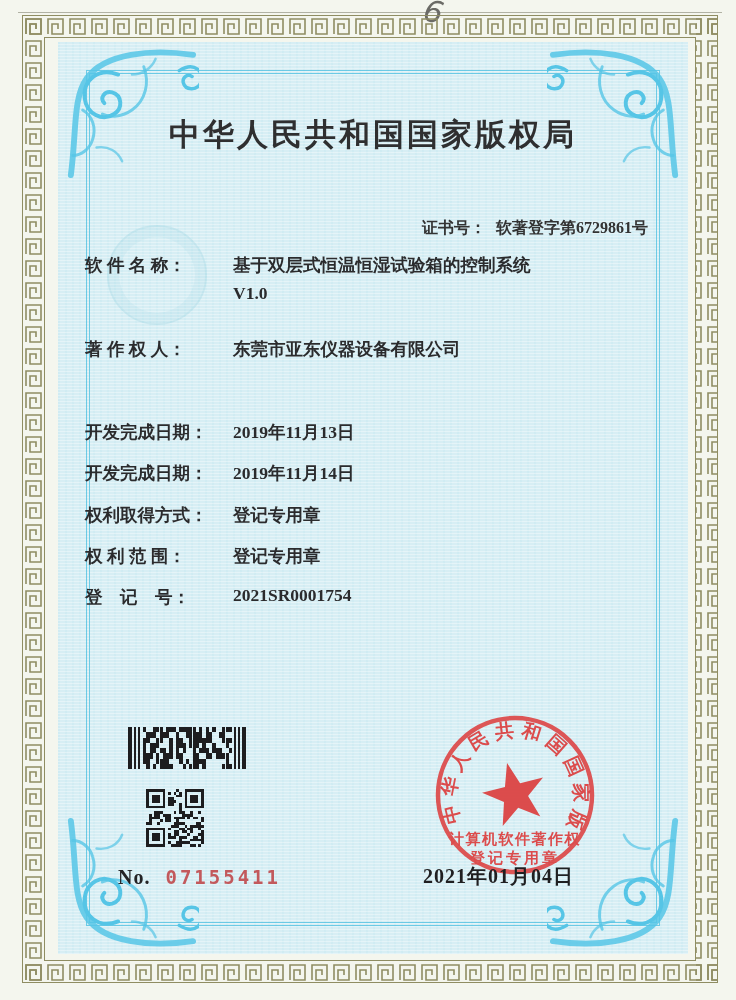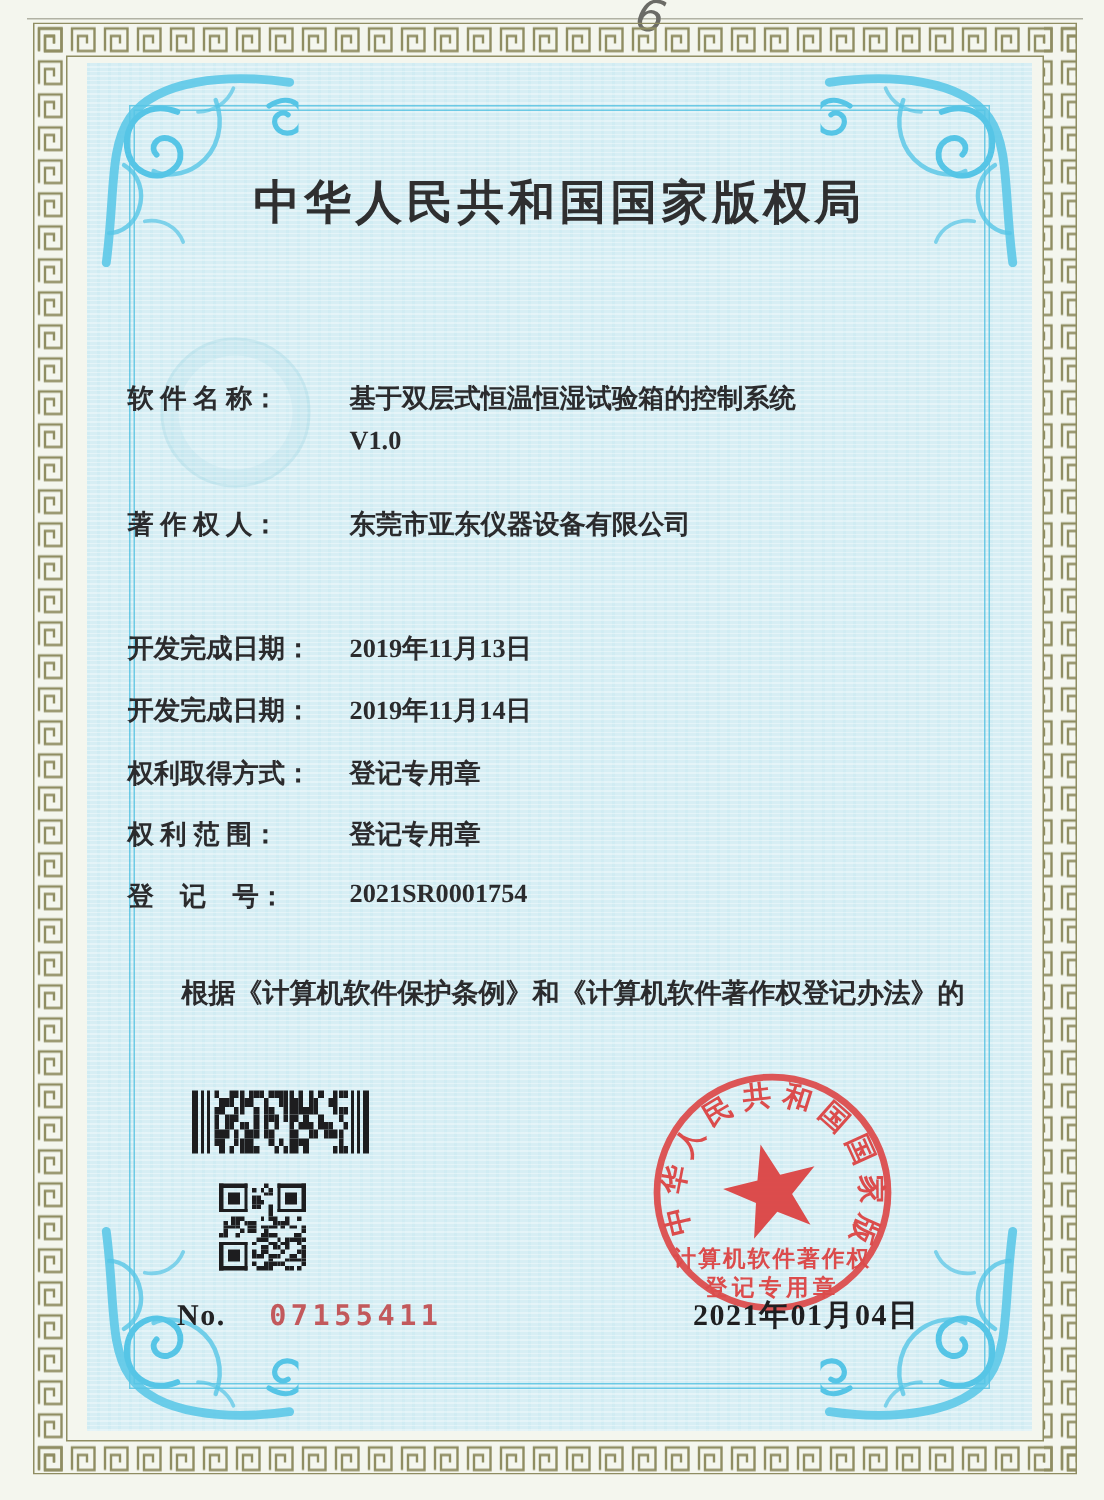--- a/index.html
+++ b/index.html
@@ -48,24 +48,24 @@
     font-weight:bold;color:#2b2b2d;line-height:44px;}
   .statement .l1{text-indent:36px;}
   
   .barcode{position:absolute;left:70px;top:685px;width:118px;height:42px;}
   .barcode i{position:absolute;background:#1d1d1f;}
   .qr{position:absolute;left:88px;top:747px;width:58px;height:58px;}
   .qr i{position:absolute;background:#1d1d1f;}
   .serial{position:absolute;left:60px;top:824px;font-size:20px;color:#232325;}
   .serial .no{font-weight:bold;letter-spacing:1px;}
   .serial .digits{font-family:"DejaVu Sans Mono",monospace;color:#c2595c;font-size:19px;
-    letter-spacing:3px;margin-left:24px;font-weight:bold;text-align:right;}
+    letter-spacing:3px;margin-left:10px;font-weight:bold;text-align:right;}
   
   .seal{position:absolute;left:357px;top:656px;width:200px;height:200px;opacity:.93;}
-  .issue-date{position:absolute;left:365px;top:821px;width:190px;text-align:right;
+  .issue-date{position:absolute;left:365px;top:821px;width:190px;text-align:left;
     font-size:20px;font-weight:bold;color:#1f1f21;letter-spacing:1px;}
 </style>
 </head>
 <body>
 
 <div class="scan-line"></div>
 <div class="pencil-mark">6</div>
 
 <svg class="meander-svg" width="696" height="968">
   <defs>
@@ -126,20 +126,23 @@
       <path d="M84,22 c6,16 2,34 -12,44 c-10,7 -22,8 -30,4" stroke-width="3" opacity="0.8"></path>
       <path d="M22,66 c10,6 14,18 10,30 c-3,10 -12,16 -20,16" stroke-width="3" opacity="0.8"></path>
       <path d="M36,104 c12,-2 22,4 26,14" stroke-width="2.5" opacity="0.7"></path>
       <path d="M96,14 c-4,10 -14,16 -24,16" stroke-width="2.5" opacity="0.7"></path>
     </g>
   </svg>
 
   <div class="watermark"></div>
 
   <div class="authority">中华人民共和国国家版权局</div>
+  <div class="cert-no">
+    <span>证书号：</span><span class="num">软著登字第6729861号</span>
+  </div>
 
   <div class="row r0">
     <span class="lbl">软 件 名 称：</span>
     <span class="val">基于双层式恒温恒湿试验箱的控制系统</span>
   </div>
   <div class="row r0b">
     <span class="val">V1.0</span>
   </div>
   <div class="row r1">
     <span class="lbl">著 作 权 人：</span>
@@ -160,21 +163,20 @@
   <div class="row r5">
     <span class="lbl">权 利 范 围：</span>
     <span class="val">登记专用章</span>
   </div>
   <div class="row r6">
     <span class="lbl">登　记　号：</span>
     <span class="val">2021SR0001754</span>
   </div>
 
   <div class="statement">
-    <div class="l1">根据《计算机软件保护条例》和《计算机软件著作权登记办法》的</div>
   </div>
 
   <div class="barcode" id="barcode">
       <i style="left: 0px; top: 0px; width: 4px; height: 42px;"></i>
       <i style="left: 6px; top: 0px; width: 2px; height: 42px;"></i>
       <i style="left: 10px; top: 0px; width: 2px; height: 42px;"></i>
       <i style="left: 114px; top: 0px; width: 4px; height: 42px;"></i>
       <i style="left: 110px; top: 0px; width: 2px; height: 42px;"></i>
       <i style="left: 106px; top: 0px; width: 1.5px; height: 42px;"></i>
       <i style="left: 15px; top: 0px; width: 3.3px; height: 5.25px;"></i>

